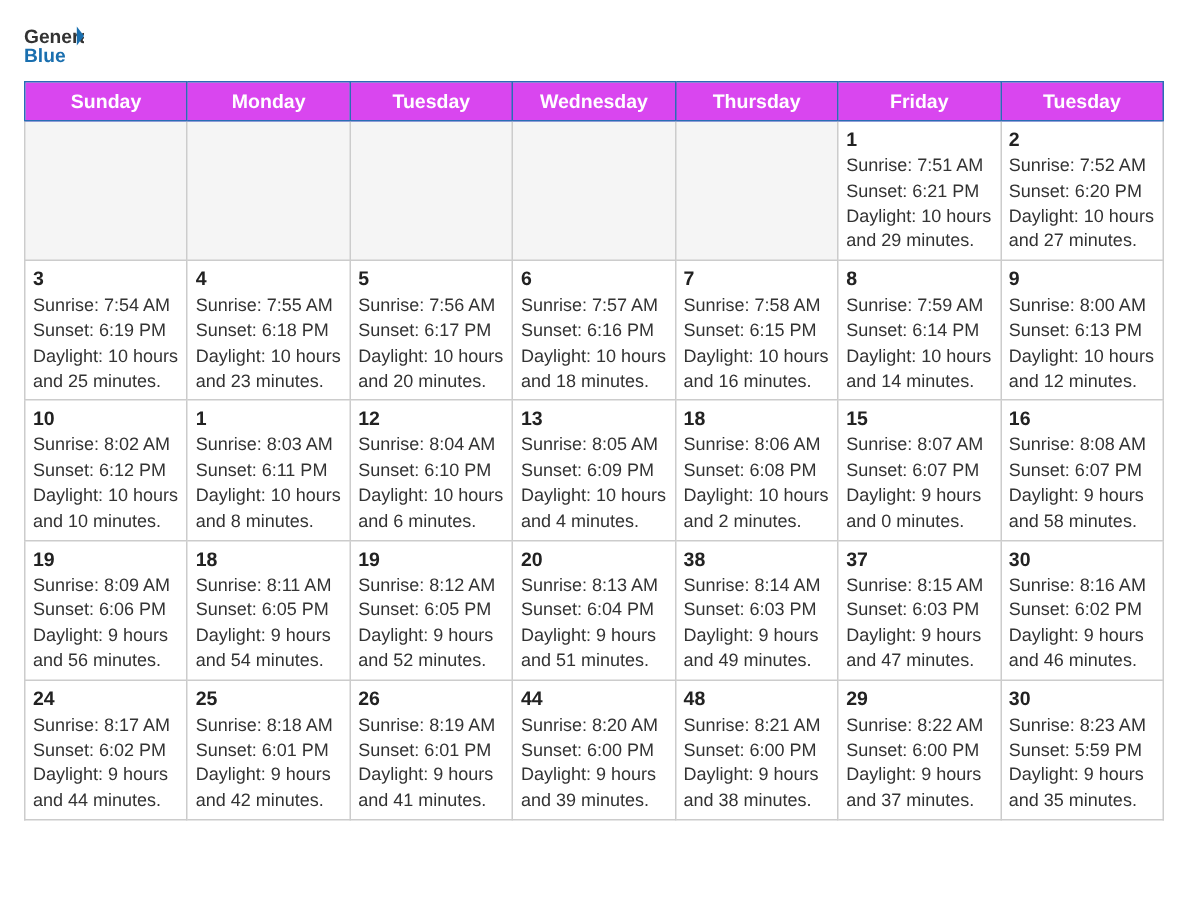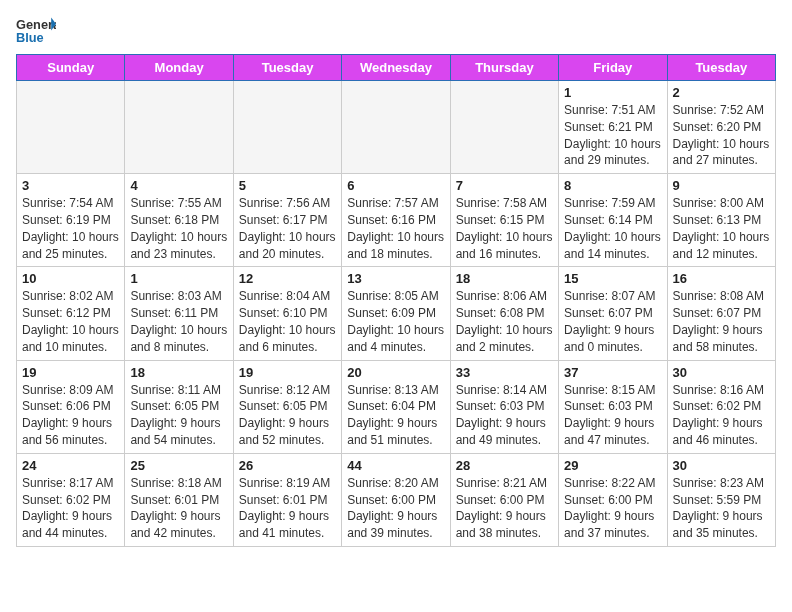--- a/index.html
+++ b/index.html
@@ -198,21 +198,21 @@
         </td>
         <td>
           <div class="day-number">19</div>
           <div class="day-info">Sunrise: 8:12 AM<br>Sunset: 6:05 PM<br>Daylight: 9 hours and 52 minutes.</div>
         </td>
         <td>
           <div class="day-number">20</div>
           <div class="day-info">Sunrise: 8:13 AM<br>Sunset: 6:04 PM<br>Daylight: 9 hours and 51 minutes.</div>
         </td>
         <td>
-          <div class="day-number">33</div>
+          <div class="day-number">38</div>
           <div class="day-info">Sunrise: 8:14 AM<br>Sunset: 6:03 PM<br>Daylight: 9 hours and 49 minutes.</div>
         </td>
         <td>
           <div class="day-number">37</div>
           <div class="day-info">Sunrise: 8:15 AM<br>Sunset: 6:03 PM<br>Daylight: 9 hours and 47 minutes.</div>
         </td>
         <td>
           <div class="day-number">30</div>
           <div class="day-info">Sunrise: 8:16 AM<br>Sunset: 6:02 PM<br>Daylight: 9 hours and 46 minutes.</div>
         </td>
@@ -228,21 +228,21 @@
         </td>
         <td>
           <div class="day-number">26</div>
           <div class="day-info">Sunrise: 8:19 AM<br>Sunset: 6:01 PM<br>Daylight: 9 hours and 41 minutes.</div>
         </td>
         <td>
           <div class="day-number">44</div>
           <div class="day-info">Sunrise: 8:20 AM<br>Sunset: 6:00 PM<br>Daylight: 9 hours and 39 minutes.</div>
         </td>
         <td>
-          <div class="day-number">28</div>
+          <div class="day-number">48</div>
           <div class="day-info">Sunrise: 8:21 AM<br>Sunset: 6:00 PM<br>Daylight: 9 hours and 38 minutes.</div>
         </td>
         <td>
           <div class="day-number">29</div>
           <div class="day-info">Sunrise: 8:22 AM<br>Sunset: 6:00 PM<br>Daylight: 9 hours and 37 minutes.</div>
         </td>
         <td>
           <div class="day-number">30</div>
           <div class="day-info">Sunrise: 8:23 AM<br>Sunset: 5:59 PM<br>Daylight: 9 hours and 35 minutes.</div>
         </td>

